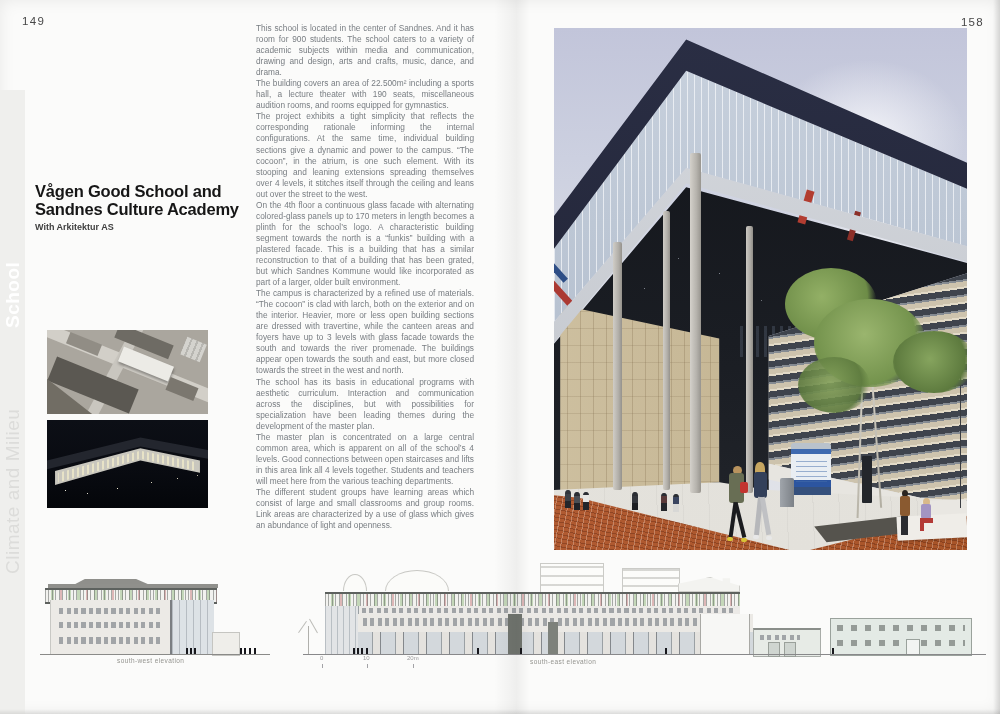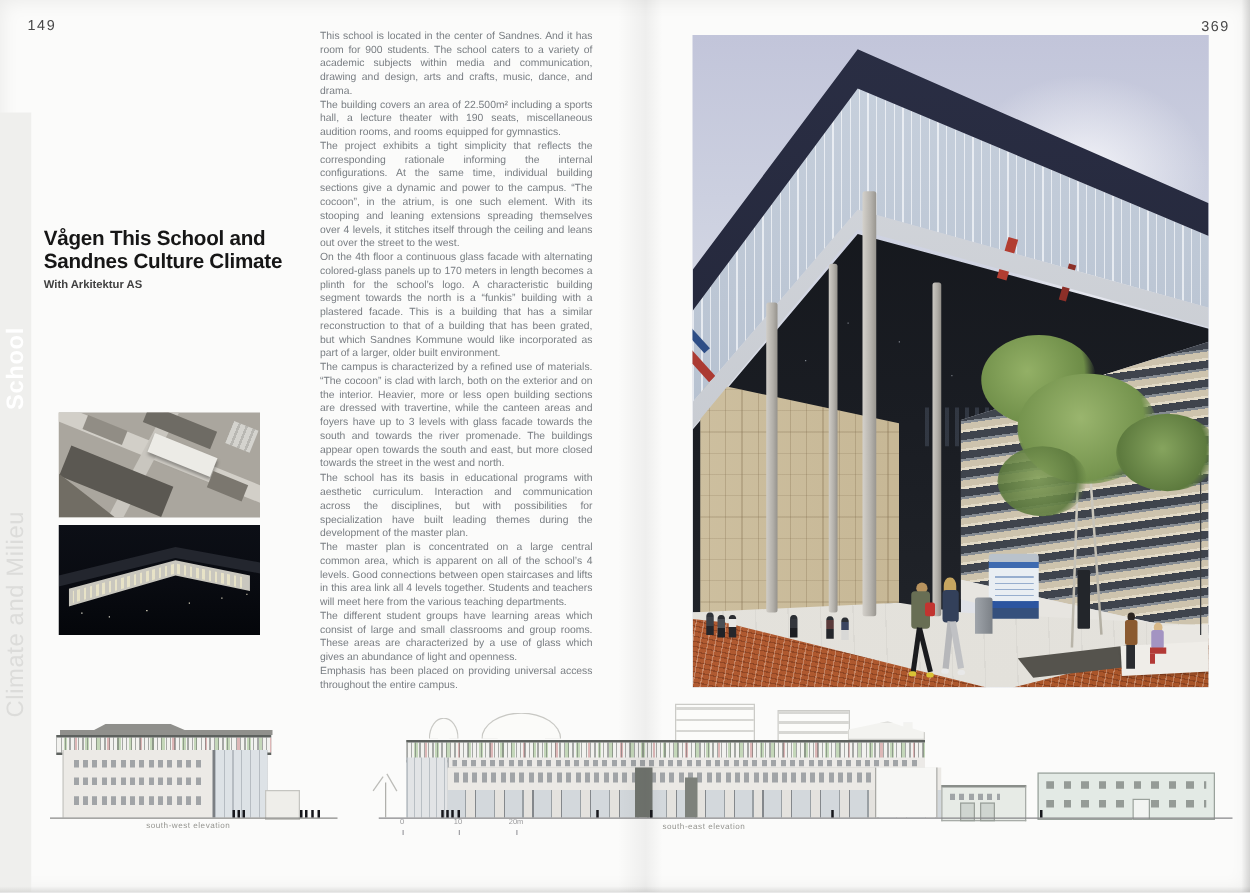--- a/index.html
+++ b/index.html
@@ -46,25 +46,25 @@
 
 <div class="sheet">
 
   <div class="spine">
     <div class="vtext vt-school">School</div>
     <div class="vtext vt-series">Climate and Milieu</div>
     <div class="vtext vt-code">350</div>
   </div>
 
   <div class="pagenum pn-left">149</div>
-  <div class="pagenum pn-right">369</div>
+  <div class="pagenum pn-right">158</div>
 
   <div class="titleblock">
-    <div class="title">Vågen This School and</div>
-    <div class="title">Sandnes Culture Climate</div>
+    <div class="title">Vågen Good School and</div>
+    <div class="title">Sandnes Culture Academy</div>
     <div class="architect">With Arkitektur AS</div>
   </div>
 
   <div class="fig" style="left:47px;top:330px;width:161px;height:84px;background:#aaa69e;">
     <div class="a" style="left:-25px;top:30px;width:230px;height:13px;background:#d2cfc8;transform:rotate(22deg);"></div>
     <div class="a" style="left:58px;top:-15px;width:11px;height:130px;background:#c9c6bf;transform:rotate(28deg);"></div>
     <div class="a" style="left:2px;top:42px;width:88px;height:26px;background:#5b5852;transform:rotate(22deg);"></div>
     <div class="a" style="left:68px;top:4px;width:58px;height:15px;background:#6e6b64;transform:rotate(22deg);"></div>
     <div class="a" style="left:72px;top:26px;width:54px;height:16px;background:#ecebe6;box-shadow:1px 2px 3px rgba(0,0,0,.35);transform:rotate(22deg);"></div>
     <div class="a" style="left:136px;top:10px;width:21px;height:19px;background:repeating-linear-gradient(90deg,#d4d3ce 0 4px,#b8b7b2 4px 6px);transform:rotate(22deg);"></div>
@@ -79,24 +79,23 @@
     <div class="a" style="left:0;top:0;width:100%;height:100%;clip-path:polygon(7% 60%,58% 35%,93% 48%,93% 58%,58% 44%,7% 71%);background:repeating-linear-gradient(90deg,#f2ecca 0 2px,rgba(0,0,0,0) 2px 5px);opacity:.75;"></div>
     <div class="a" style="left:0;top:0;width:1px;height:1px;box-shadow:18px 70px 0 #e9e6d8,40px 73px 0 #d8d5c8,70px 68px 0 #efe9cf,104px 62px 0 #d8d2bb,130px 58px 0 #cfc9b4,150px 55px 0 #bab49f;"></div>
   </div>
 
   <div class="bodycol">
     <p>This school is located in the center of Sandnes. And it has room for 900 students. The school caters to a variety of academic subjects within media and communication, drawing and design, arts and crafts, music, dance, and drama.</p>
     <p>The building covers an area of 22.500m² including a sports hall, a lecture theater with 190 seats, miscellaneous audition rooms, and rooms equipped for gymnastics.</p>
     <p>The project exhibits a tight simplicity that reflects the corresponding rationale informing the internal configurations. At the same time, individual building sections give a dynamic and power to the campus. “The cocoon”, in the atrium, is one such element. With its stooping and leaning extensions spreading themselves over 4 levels, it stitches itself through the ceiling and leans out over the street to the west.</p>
     <p>On the 4th floor a continuous glass facade with alternating colored-glass panels up to 170 meters in length becomes a plinth for the school’s logo. A characteristic building segment towards the north is a “funkis” building with a plastered facade. This is a building that has a similar reconstruction to that of a building that has been grated, but which Sandnes Kommune would like incorporated as part of a larger, older built environment.</p>
     <p>The campus is characterized by a refined use of materials. “The cocoon” is clad with larch, both on the exterior and on the interior. Heavier, more or less open building sections are dressed with travertine, while the canteen areas and foyers have up to 3 levels with glass facade towards the south and towards the river promenade. The buildings appear open towards the south and east, but more closed towards the street in the west and north.</p>
-    <p>The school has its basis in educational programs with aesthetic curriculum. Interaction and communication across the disciplines, but with possibilities for specialization have built leading themes during the development of the master plan.</p>
+    <p>The school has its basis in educational programs with aesthetic curriculum. Interaction and communication across the disciplines, but with possibilities for specialization have been leading themes during the development of the master plan.</p>
     <p>The master plan is concentrated on a large central common area, which is apparent on all of the school’s 4 levels. Good connections between open staircases and lifts in this area link all 4 levels together. Students and teachers will meet here from the various teaching departments.</p>
-    <p>The different student groups have learning areas which consist of large and small classrooms and group rooms. These areas are characterized by a use of glass which gives an abundance of light and openness.</p>
-    <p>Emphasis has been placed on providing universal access throughout the entire campus.</p>
+    <p>The different student groups have learning areas which consist of large and small classrooms and group rooms. Link areas are characterized by a use of glass which gives an abundance of light and openness.</p>
   </div>
 
   <div class="photo">
     <div class="ph" style="left:52%;top:6%;width:48%;height:30%;background:radial-gradient(ellipse at center,rgba(252,252,254,.8),rgba(252,252,254,0) 70%);"></div>
     <div class="ph" style="left:60%;top:26%;width:38%;height:22%;background:radial-gradient(ellipse at center,rgba(250,250,252,.6),rgba(250,250,252,0) 70%);"></div>
 
     <div class="ph" style="left:0;top:0;width:100%;height:100%;clip-path:polygon(0 60.5%,32% 30.5%,100% 45%,100% 47%,52% 59%,52% 88.5%,0 88.5%);background:linear-gradient(180deg,#121419,#1a1d23 60%,#22252b);"></div>
     <div class="ph" style="left:0;top:0;width:1px;height:1px;box-shadow:90px 260px 0 #7e838c,124px 230px 0 #737880,165px 245px 0 #7e838c,207px 272px 0 #6d727a,236px 288px 0 #7e838c;"></div>
     <div class="ph" style="left:45%;top:57%;width:16%;height:6%;background:repeating-linear-gradient(90deg,rgba(120,135,160,.5) 0 3px,rgba(0,0,0,0) 3px 8px);opacity:.5;"></div>
 

